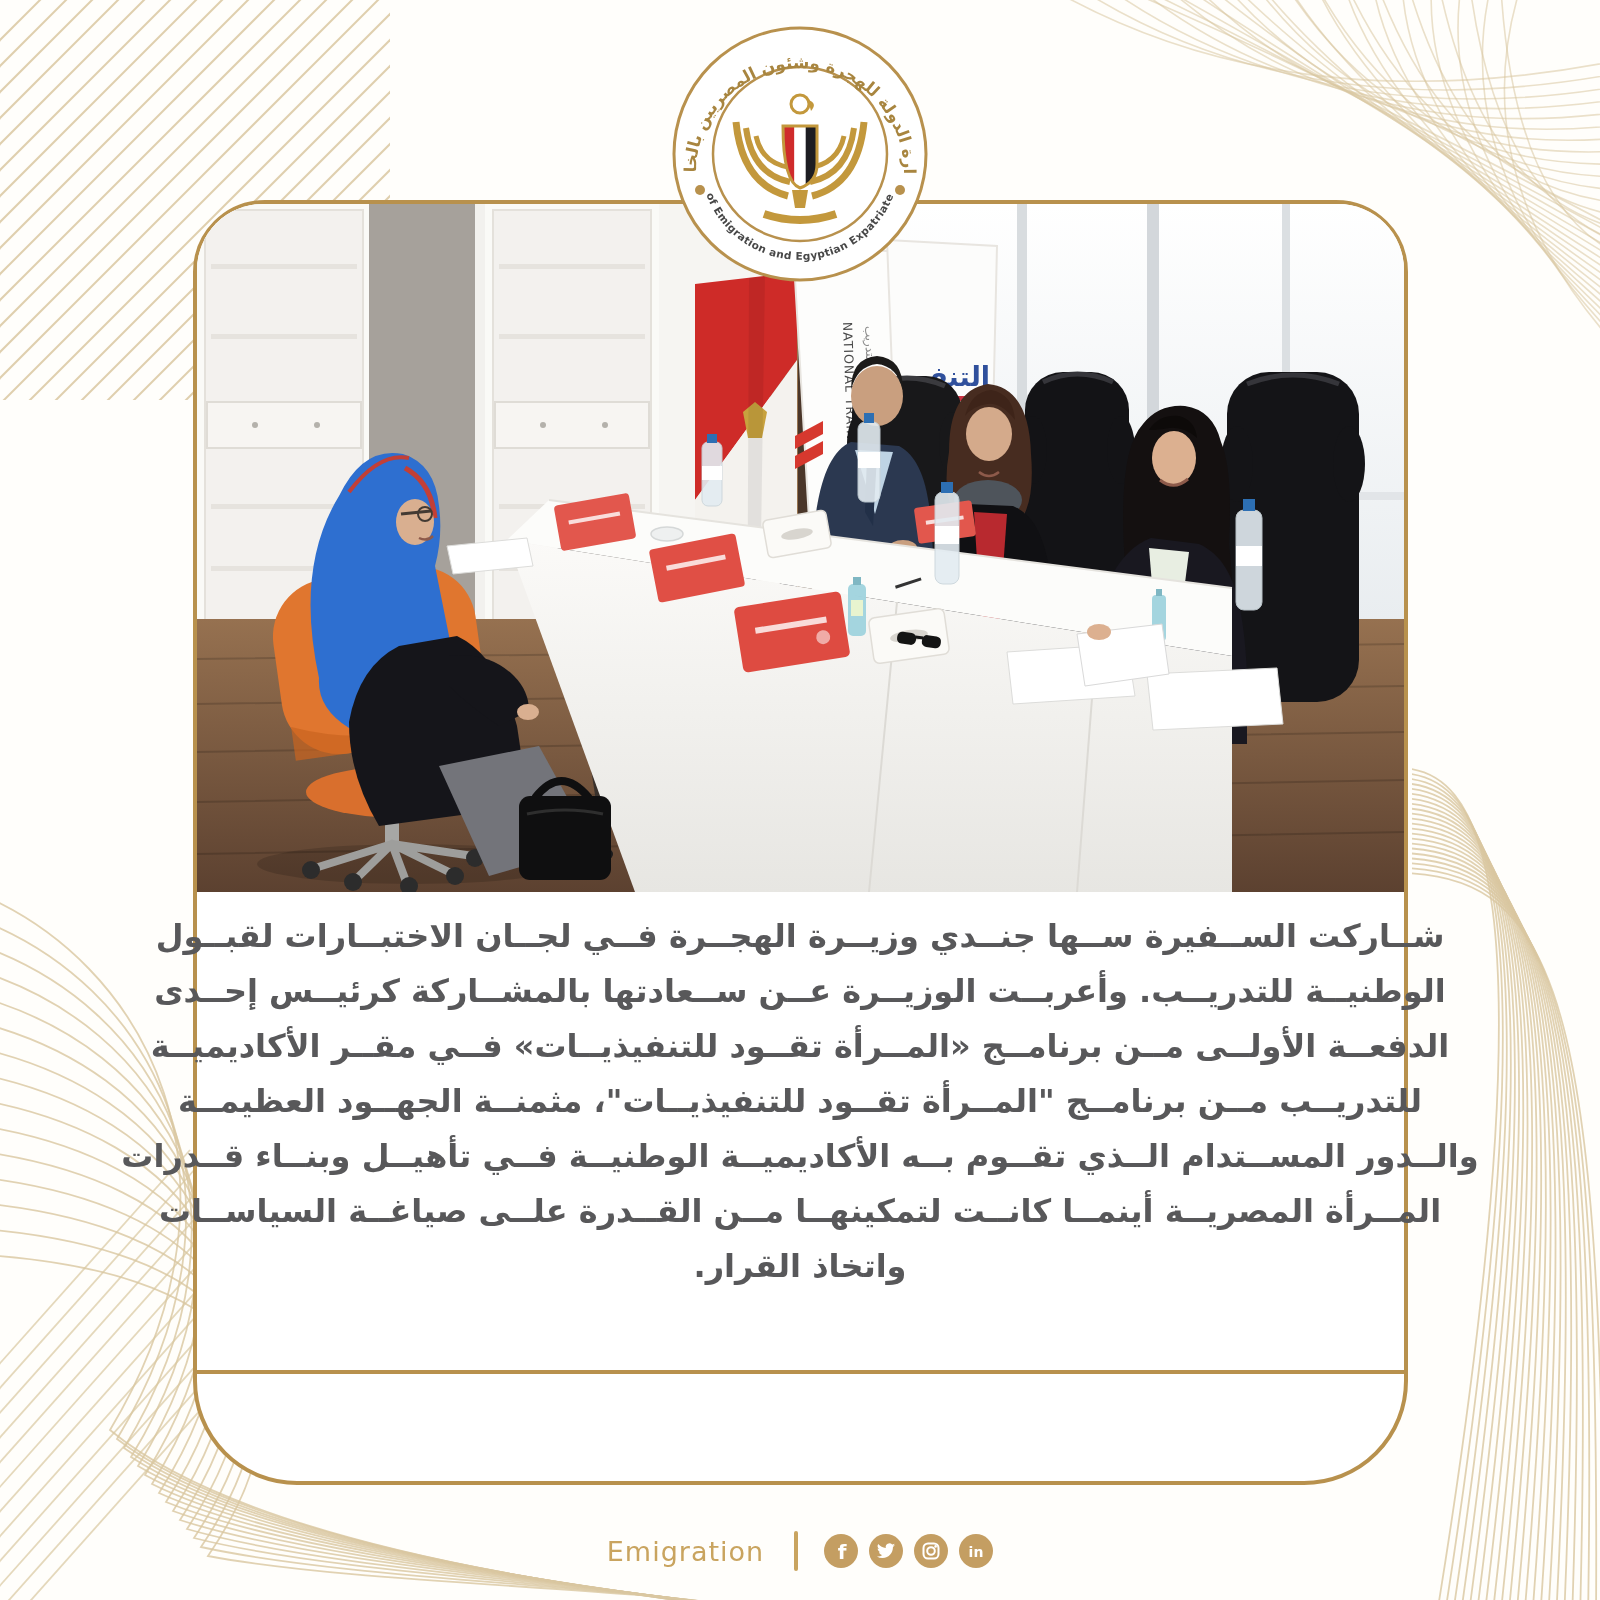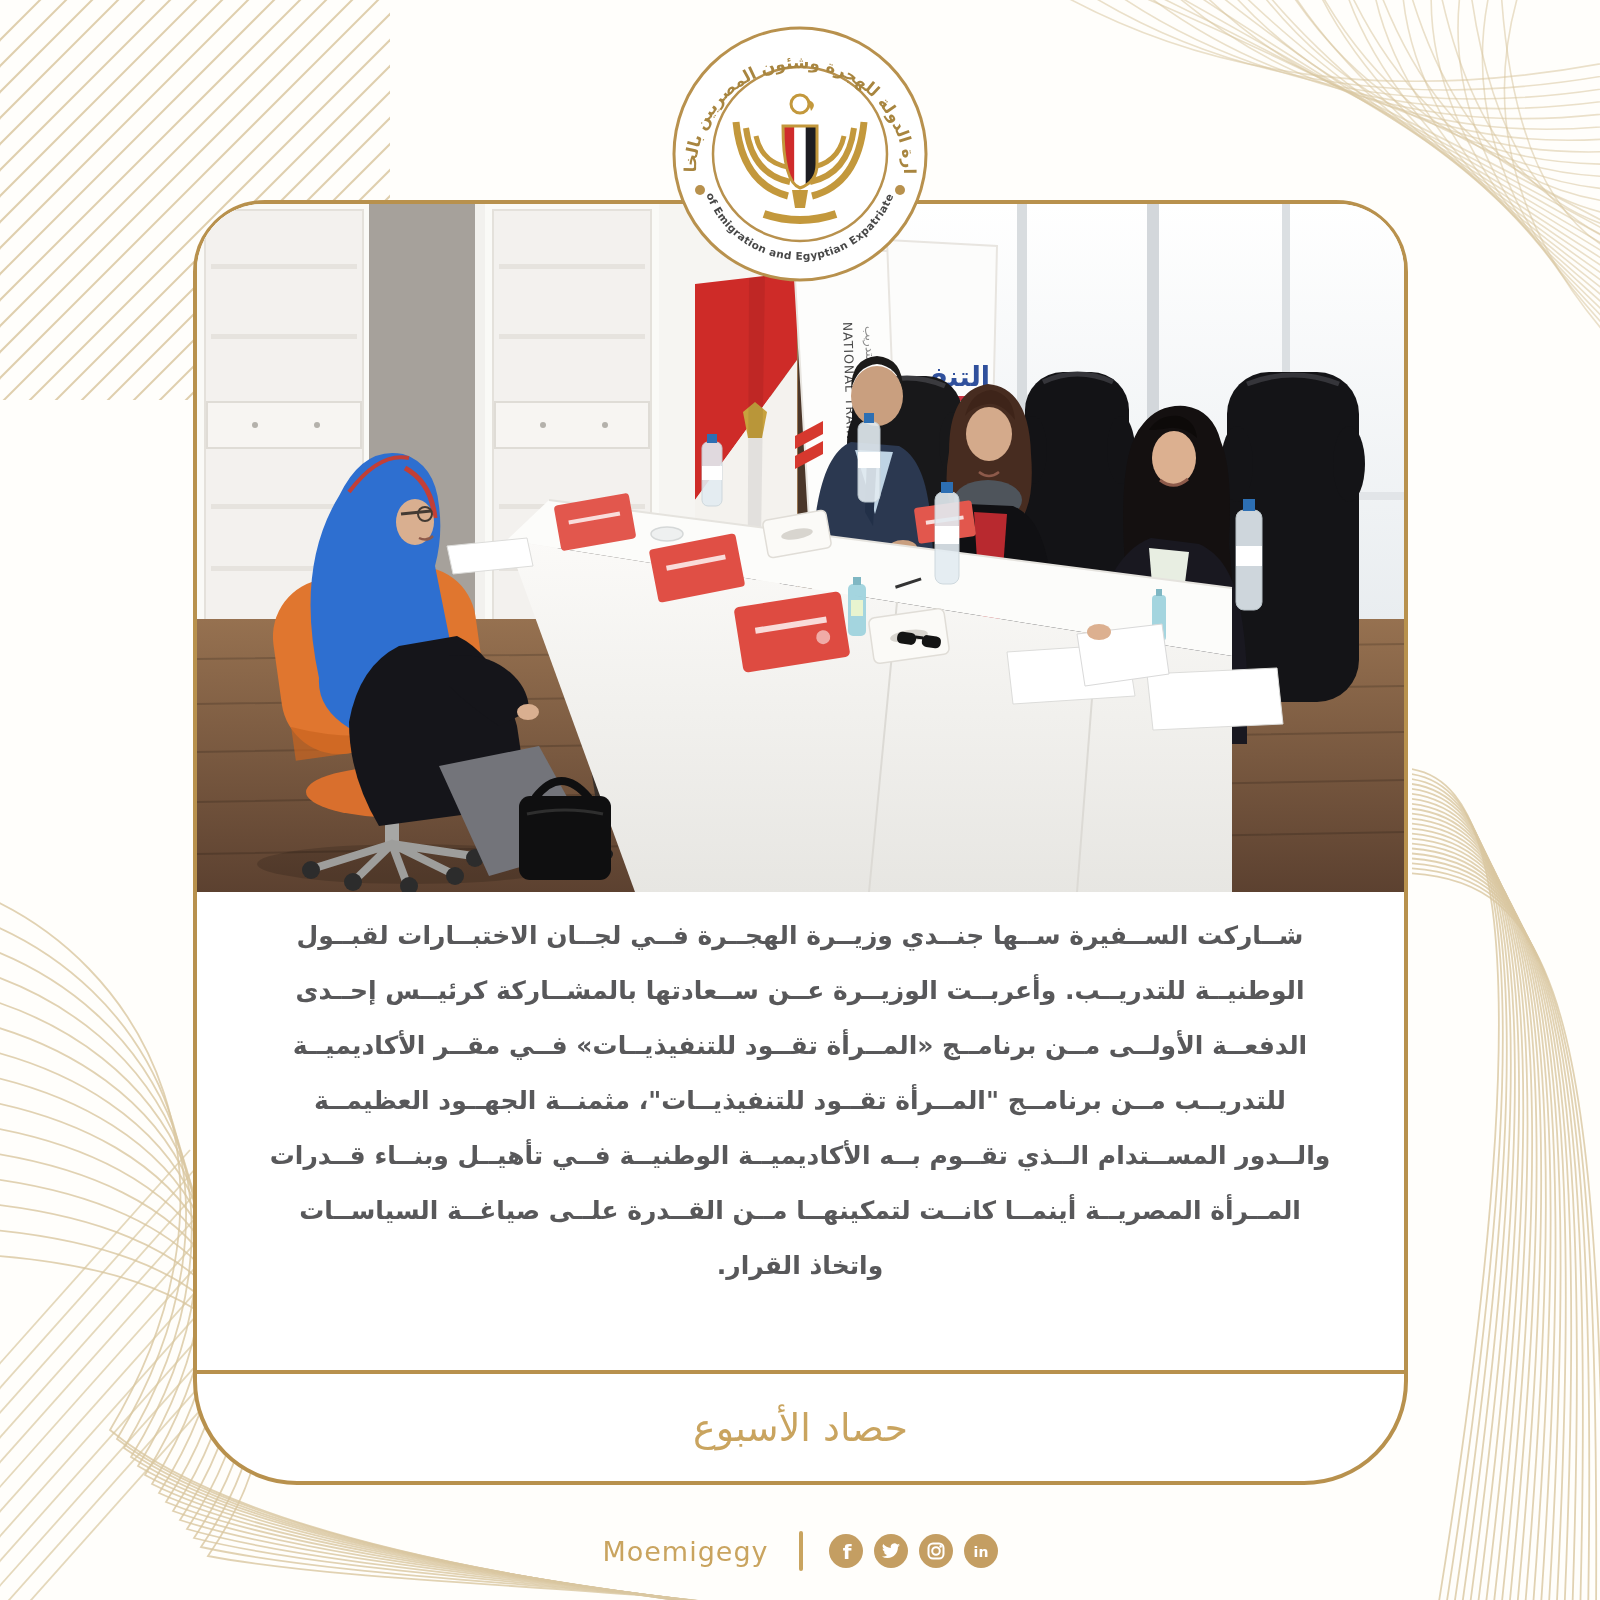--- a/index.html
+++ b/index.html
@@ -13,21 +13,21 @@
   svg.decor path, svg.decor line{stroke:var(--gold_soft);fill:none;}
 
   .frame{position:absolute;left:193px;top:200px;width:1207px;height:1277px;
          border:4px solid var(--gold);border-radius:72px 72px 104px 104px;z-index:1;background:#fff;}
   .photo{position:absolute;left:197px;top:204px;width:1207px;height:688px;
          border-radius:66px 66px 0 0;overflow:hidden;z-index:2;}
   .photo svg{display:block;width:100%;height:100%;}
 
   .article{position:absolute;left:205px;top:908px;width:1190px;z-index:2;direction:rtl;}
   .article p{margin:0;height:55px;display:flex;align-items:center;justify-content:center;
-             white-space:nowrap;font-size:25px;font-weight:700;color:var(--paragraph);letter-spacing:0;}
+             white-space:nowrap;font-size:32px;font-weight:700;color:var(--paragraph);letter-spacing:0;}
   .divider{position:absolute;left:193px;top:1370px;width:1215px;height:4px;background:var(--gold);z-index:3;}
   .section-label{position:absolute;left:193px;top:1378px;width:1215px;height:100px;z-index:2;
                  display:flex;align-items:center;justify-content:center;direction:rtl;
                  font-size:38px;color:var(--gold_text);}
   .logo{position:absolute;left:670px;top:24px;width:260px;height:260px;z-index:5;}
 
   .footer{position:absolute;left:0;top:1516px;width:1600px;height:70px;z-index:2;
           display:flex;align-items:center;justify-content:center;}
   .footer .handle{font-size:27px;color:var(--gold_text);letter-spacing:1px;}
   .footer .vbar{width:4px;height:40px;background:var(--gold_text);margin:0 26px 0 30px;border-radius:2px;}
@@ -478,24 +478,23 @@
     <p>الوطنيــة للتدريــب. وأعربــت الوزيــرة عــن ســعادتها بالمشــاركة كرئيــس إحــدى</p>
     <p>الدفعــة الأولــى مــن برنامــج «المــرأة تقــود للتنفيذيــات» فــي مقــر الأكاديميــة</p>
     <p>للتدريــب مــن برنامــج "المــرأة تقــود للتنفيذيــات"، مثمنــة الجهــود العظيمــة</p>
     <p>والــدور المســتدام الــذي تقــوم بــه الأكاديميــة الوطنيــة فــي تأهيــل وبنــاء قــدرات</p>
     <p>المــرأة المصريــة أينمــا كانــت لتمكينهــا مــن القــدرة علــى صياغــة السياســات</p>
     <p>واتخاذ القرار.</p>
   </div>
 
   <div class="divider"></div>
 
-  <div class="section-label">حصاد الأسبوع</div>
 
   <div class="footer">
-    <span class="handle">Moemigegy</span>
+    <span class="handle">Emigration</span>
     <div class="vbar"></div>
     <div class="social">
       <svg width="34" height="34" viewBox="0 0 34 34">
         <circle cx="17" cy="17" r="17" fill="#c49e62"></circle>
         <text x="18" y="25" text-anchor="middle" font-size="20" font-weight="bold" fill="#fff" font-family="DejaVu Sans, sans-serif">f</text>
       </svg>
       <svg width="34" height="34" viewBox="0 0 34 34">
         <circle cx="17" cy="17" r="17" fill="#c49e62"></circle>
         <path transform="translate(7.5,9) scale(0.95)" fill="#fff" d="M19.6 2.2c-.7.4-1.5.7-2.3.8A3.9 3.9 0 0 0 19 .7c-.8.5-1.6.8-2.5 1a3.9 3.9 0 0 0-6.7 3.5A11 11 0 0 1 1.8 1.1a3.9 3.9 0 0 0 1.2 5.2c-.6 0-1.2-.2-1.8-.5v.1c0 1.9 1.3 3.4 3.1 3.8-.6.2-1.2.2-1.8.1.5 1.6 2 2.7 3.6 2.7A7.8 7.8 0 0 1 .4 14.1a11 11 0 0 0 5.9 1.7c7.1 0 11-5.9 11-11v-.5c.8-.6 1.5-1.3 2.3-2.1z"></path>
       </svg>

